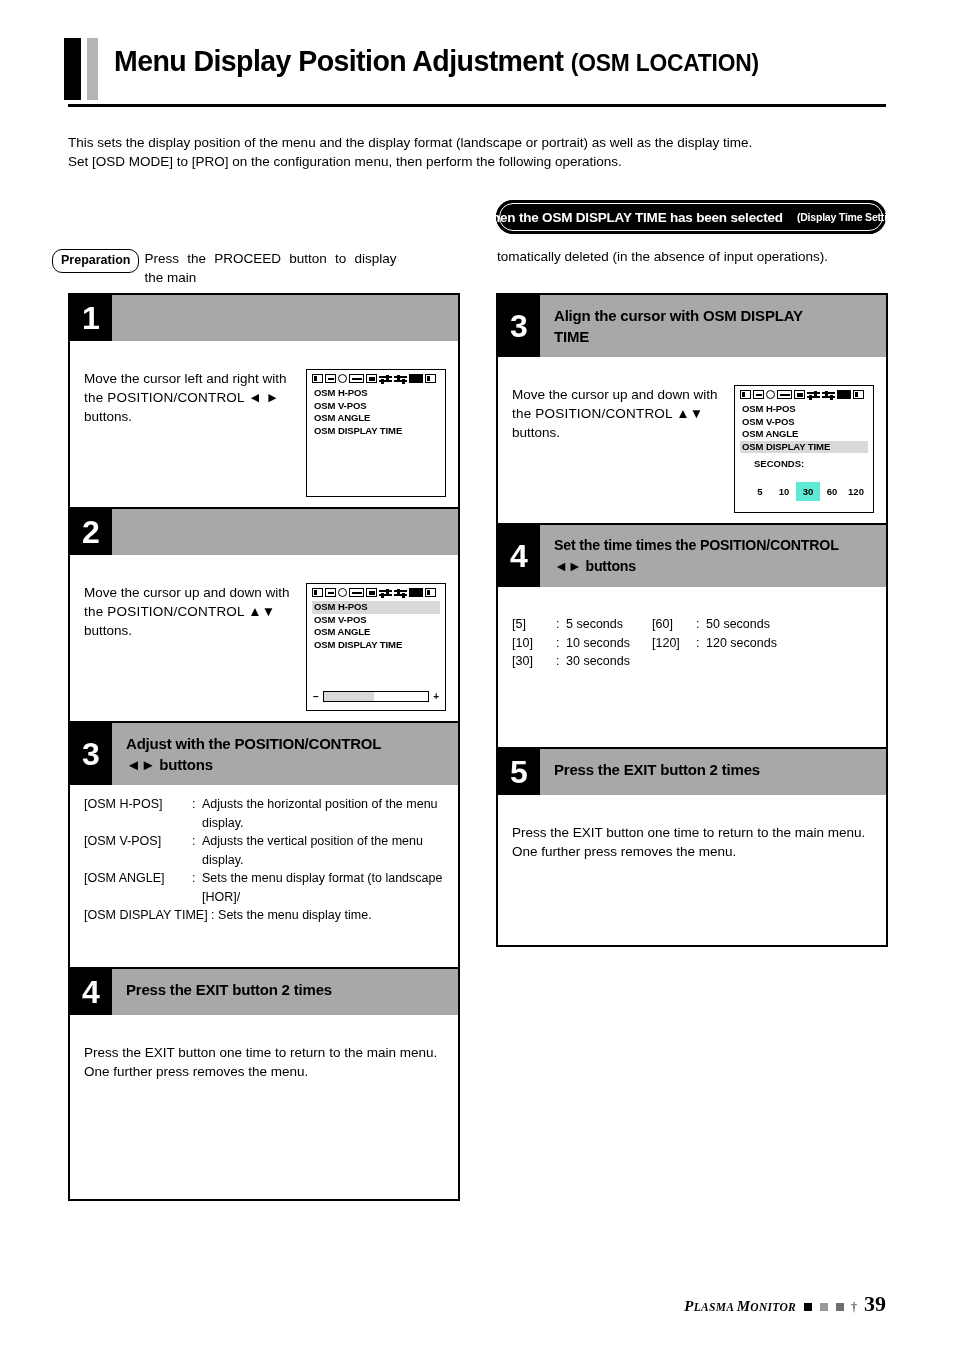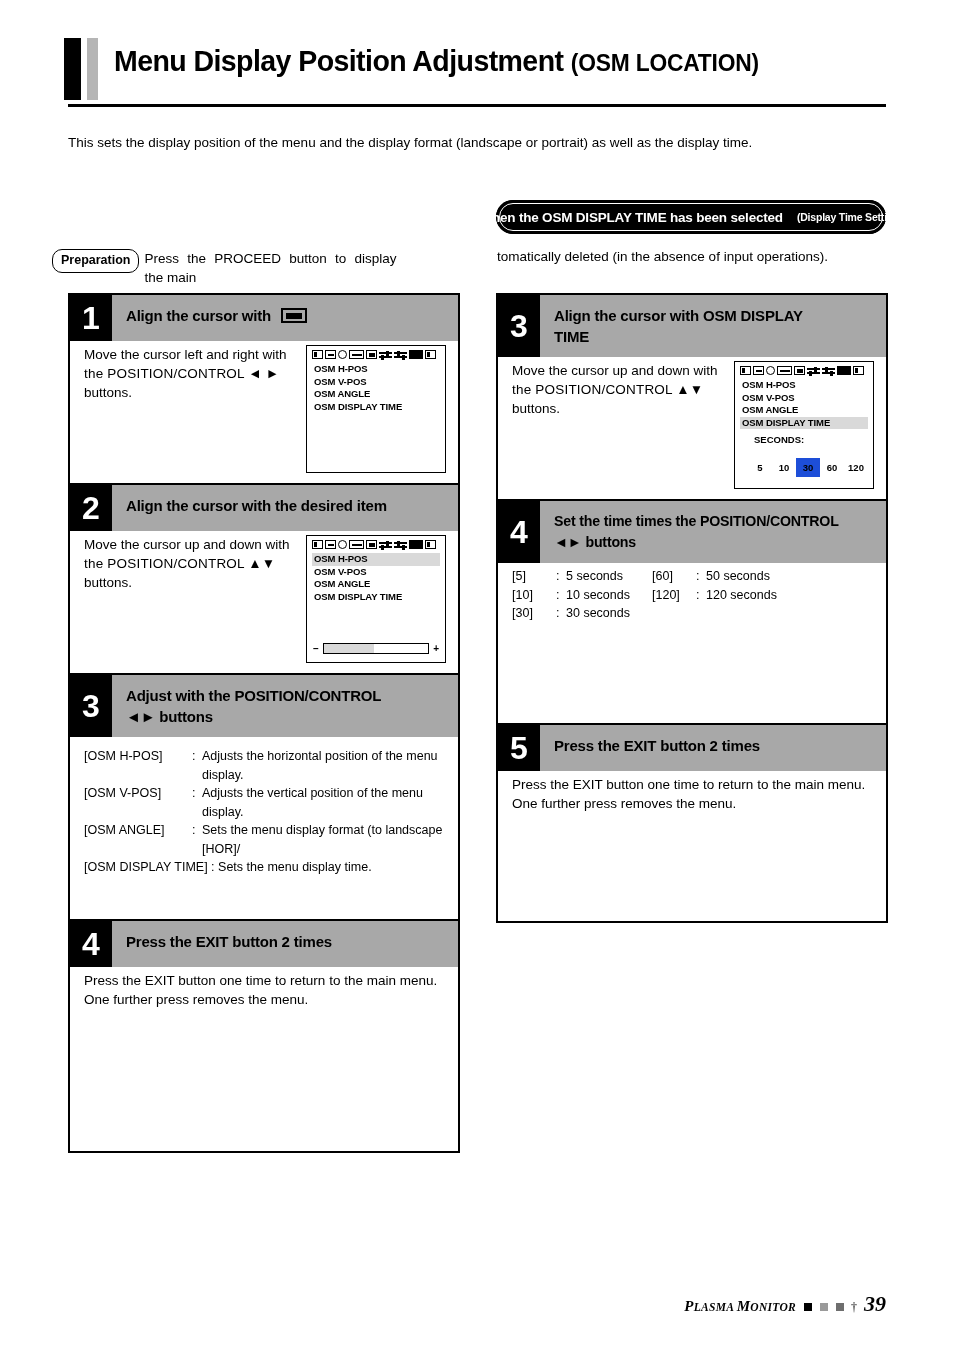--- a/index.html
+++ b/index.html
@@ -87,21 +87,21 @@
     font-weight:bold; font-size:32px;
     display:flex; align-items:center; justify-content:center;
     flex:0 0 42px; align-self:stretch;
     font-family:"Liberation Sans", sans-serif;
   }
   .step-title {
     font-weight:bold; font-size:15px; line-height:21px;
     padding:10px 8px 10px 14px; letter-spacing:-0.2px;
   }
   .step-head.two-line .step-num { }
-  .step-body { padding:4px 12px 10px 14px; font-size:13.5px; line-height:19px; }
+  .step-body { padding:28px 12px 10px 14px; font-size:13.5px; line-height:19px; }
   .step-body.tight { padding-top:10px; }
 
   .divider { height:2px; background:#000; }
 
   .body-flex { display:flex; gap:10px; }
   .body-text { width:212px; }
   .body-text .spaced { letter-spacing:0.2px; }
 
   
   .osm {
@@ -131,21 +131,21 @@
     font-size:9.5px; font-weight:bold; line-height:12.5px;
     letter-spacing:-0.1px; padding:0 2px; white-space:nowrap;
   }
   .osm-row.hl { background:#d9d9d9; }
   .osm-sub { font-size:9.5px; font-weight:bold; line-height:13px; padding-left:14px; margin-top:4px; }
   .osm-secs {
     display:flex; font-size:9.5px; font-weight:bold; margin-top:12px;
     padding-left:8px; gap:0px;
   }
   .osm-secs span { width:25px; text-align:center; }
-  .osm-secs span.sel { background:#1d4ed8; }
+  .osm-secs span.sel { background:#5eead4; }
   .osm-slider-wrap {
     display:flex; align-items:center; gap:4px; margin-top:8px; padding:0 1px;
     font-size:10px; font-weight:bold;
   }
   .osm-slider { flex:1; height:11px; border:1.3px solid #000; position:relative; background:#fff; }
   .osm-slider .fill { position:absolute; left:0; top:0; bottom:0; background:#d9d9d9; }
 
   
   .deflist { font-size:12.5px; line-height:18.5px; }
   .deflist .row { display:flex; }
@@ -171,36 +171,37 @@
   .footer .brand {
     font-family:"Liberation Serif", serif; font-style:italic; font-weight:bold;
     font-size:15px; letter-spacing:0.3px;
   }
   .footer .brand .sc { font-size:11.5px; }
   .footer .sq { display:inline-block; width:8px; height:8px; background:#000; margin-left:4px; }
   .footer .sq.g1 { background:#9a9a9a; }
   .footer .sq.g2 { background:#6e6e6e; }
   .footer .dag { font-family:"Liberation Serif", serif; font-size:12px; margin-left:3px; }
   .footer .pg {
-    font-family:"Liberation Serif", serif; font-style:italic; font-weight:bold;
+    font-family:"Liberation Serif", serif; font-weight:bold;
     font-size:22px; margin-left:3px;
   }
 </style>
 </head>
 <body>
 
 <div class="page-header">
   <div class="hdr-bar-black"></div>
   <div class="hdr-bar-gray"></div>
   <div class="hdr-title"><span>Menu Display Position Adjustment </span><span class="sub">(OSM LOCATION)</span></div>
 </div>
 <div class="hdr-rule"></div>
 
 <div class="intro">
   <div>This sets the display position of the menu and the display format (landscape or portrait) as well as the display time.</div>
+  <div>Set [OSD MODE] to [PRO] on the configuration menu, then perform the following operations.</div>
 </div>
 
 <div class="prep">
   <span class="prep-badge">Preparation</span><span class="prep-text"><span>Press the PROCEED button to display the main</span><span class="l2">menu.</span></span>
 </div>
 
 <div class="pill">
   <div class="pill-inner">
     <span>When the OSM DISPLAY TIME has been selected</span>
       <span class="tiny">(Display Time Setting)</span>
@@ -208,26 +209,20 @@
 </div>
 <div class="right-intro">
   <div>tomatically deleted (in the absence of input operations).</div>
 </div>
 
 <div class="col col-left">
   <div class="frame">
 
     <div class="step-head">
       <div class="step-num">1</div>
-      <div class="step-title">
-        <span>Align the cursor with</span>
-        <span style="display:inline-block;width:26px;height:15px;border:2px solid #000;position:relative;vertical-align:-2px;margin-left:6px;">
-          <span style="position:absolute;left:3px;top:2.5px;right:3px;bottom:2.5px;background:#000;display:block;"></span>
-        </span>
-      </div>
     </div>
     <div class="step-body">
       <div class="body-flex">
         <div class="body-text">
           <div>Move the cursor left and right with</div>
           <div class="spaced">the  POSITION/CONTROL  ◄ ►</div>
           <div>buttons.</div>
         </div>
         <div class="osm" style="height:128px;">
           <div class="osm-iconbar">
@@ -266,21 +261,20 @@
           <div class="osm-row">OSM ANGLE</div>
           <div class="osm-row">OSM DISPLAY TIME</div>
         </div>
       </div>
     </div>
 
     <div class="divider"></div>
 
     <div class="step-head">
       <div class="step-num">2</div>
-      <div class="step-title">Align the cursor with the desired item</div>
     </div>
     <div class="step-body">
       <div class="body-flex">
         <div class="body-text">
           <div>Move the cursor up and down with</div>
           <div class="spaced">the  POSITION/CONTROL  ▲▼</div>
           <div>buttons.</div>
         </div>
         <div class="osm" style="height:128px;display:flex;flex-direction:column;">
           <div class="osm-iconbar">

